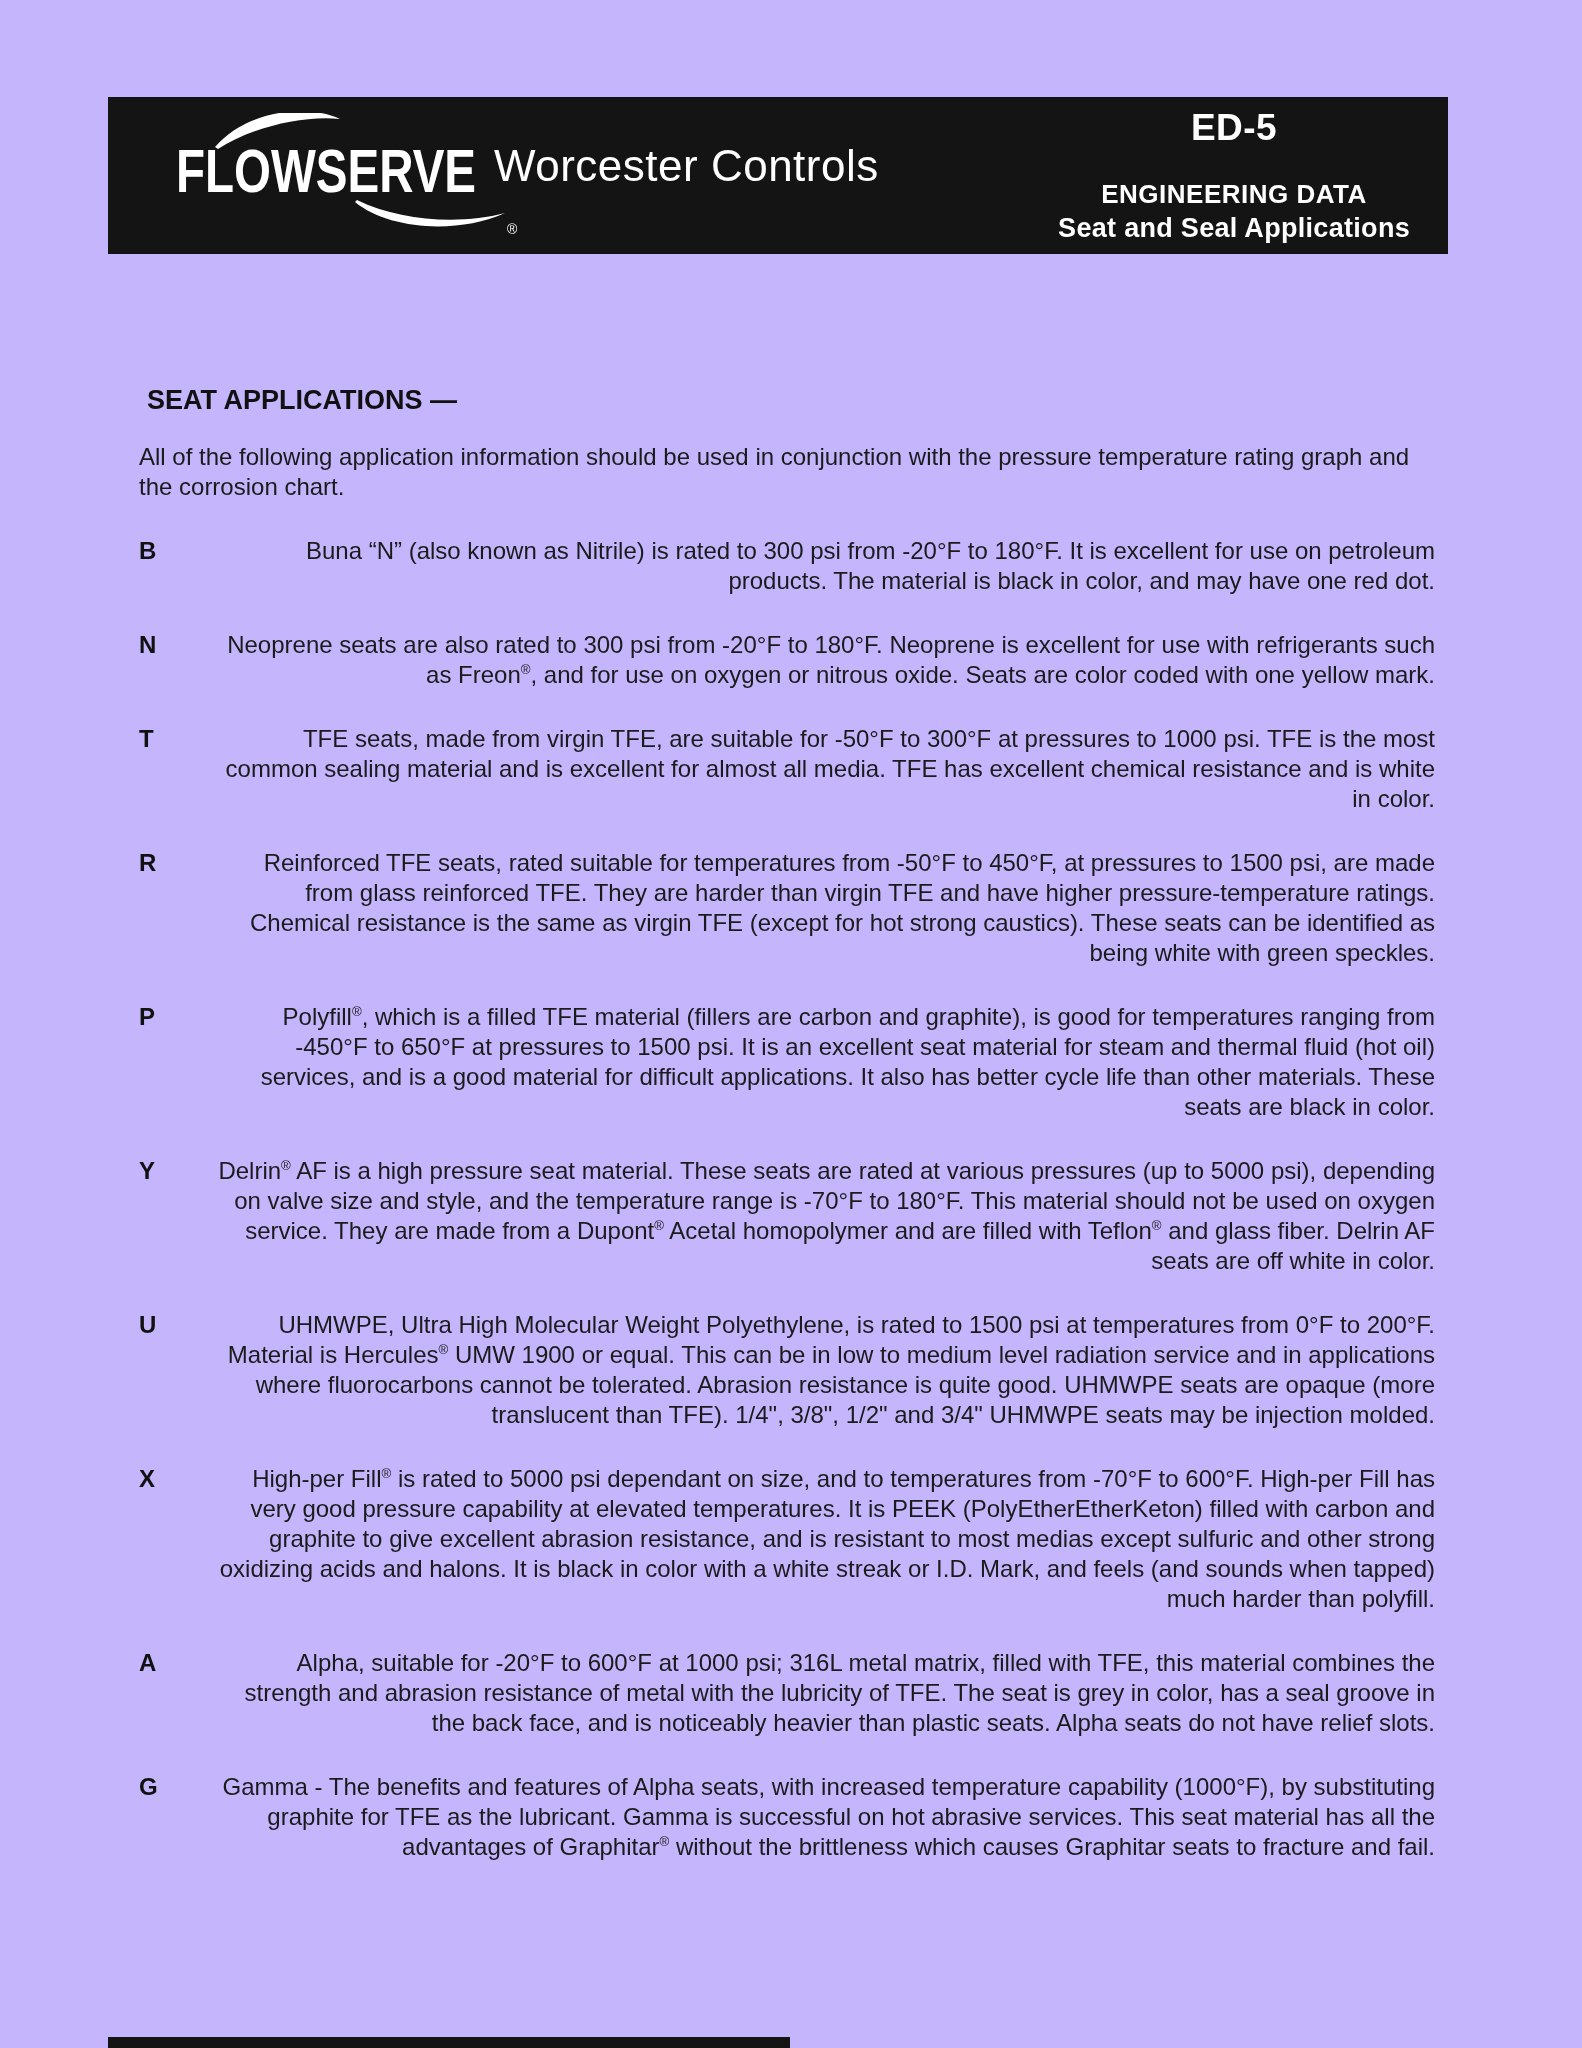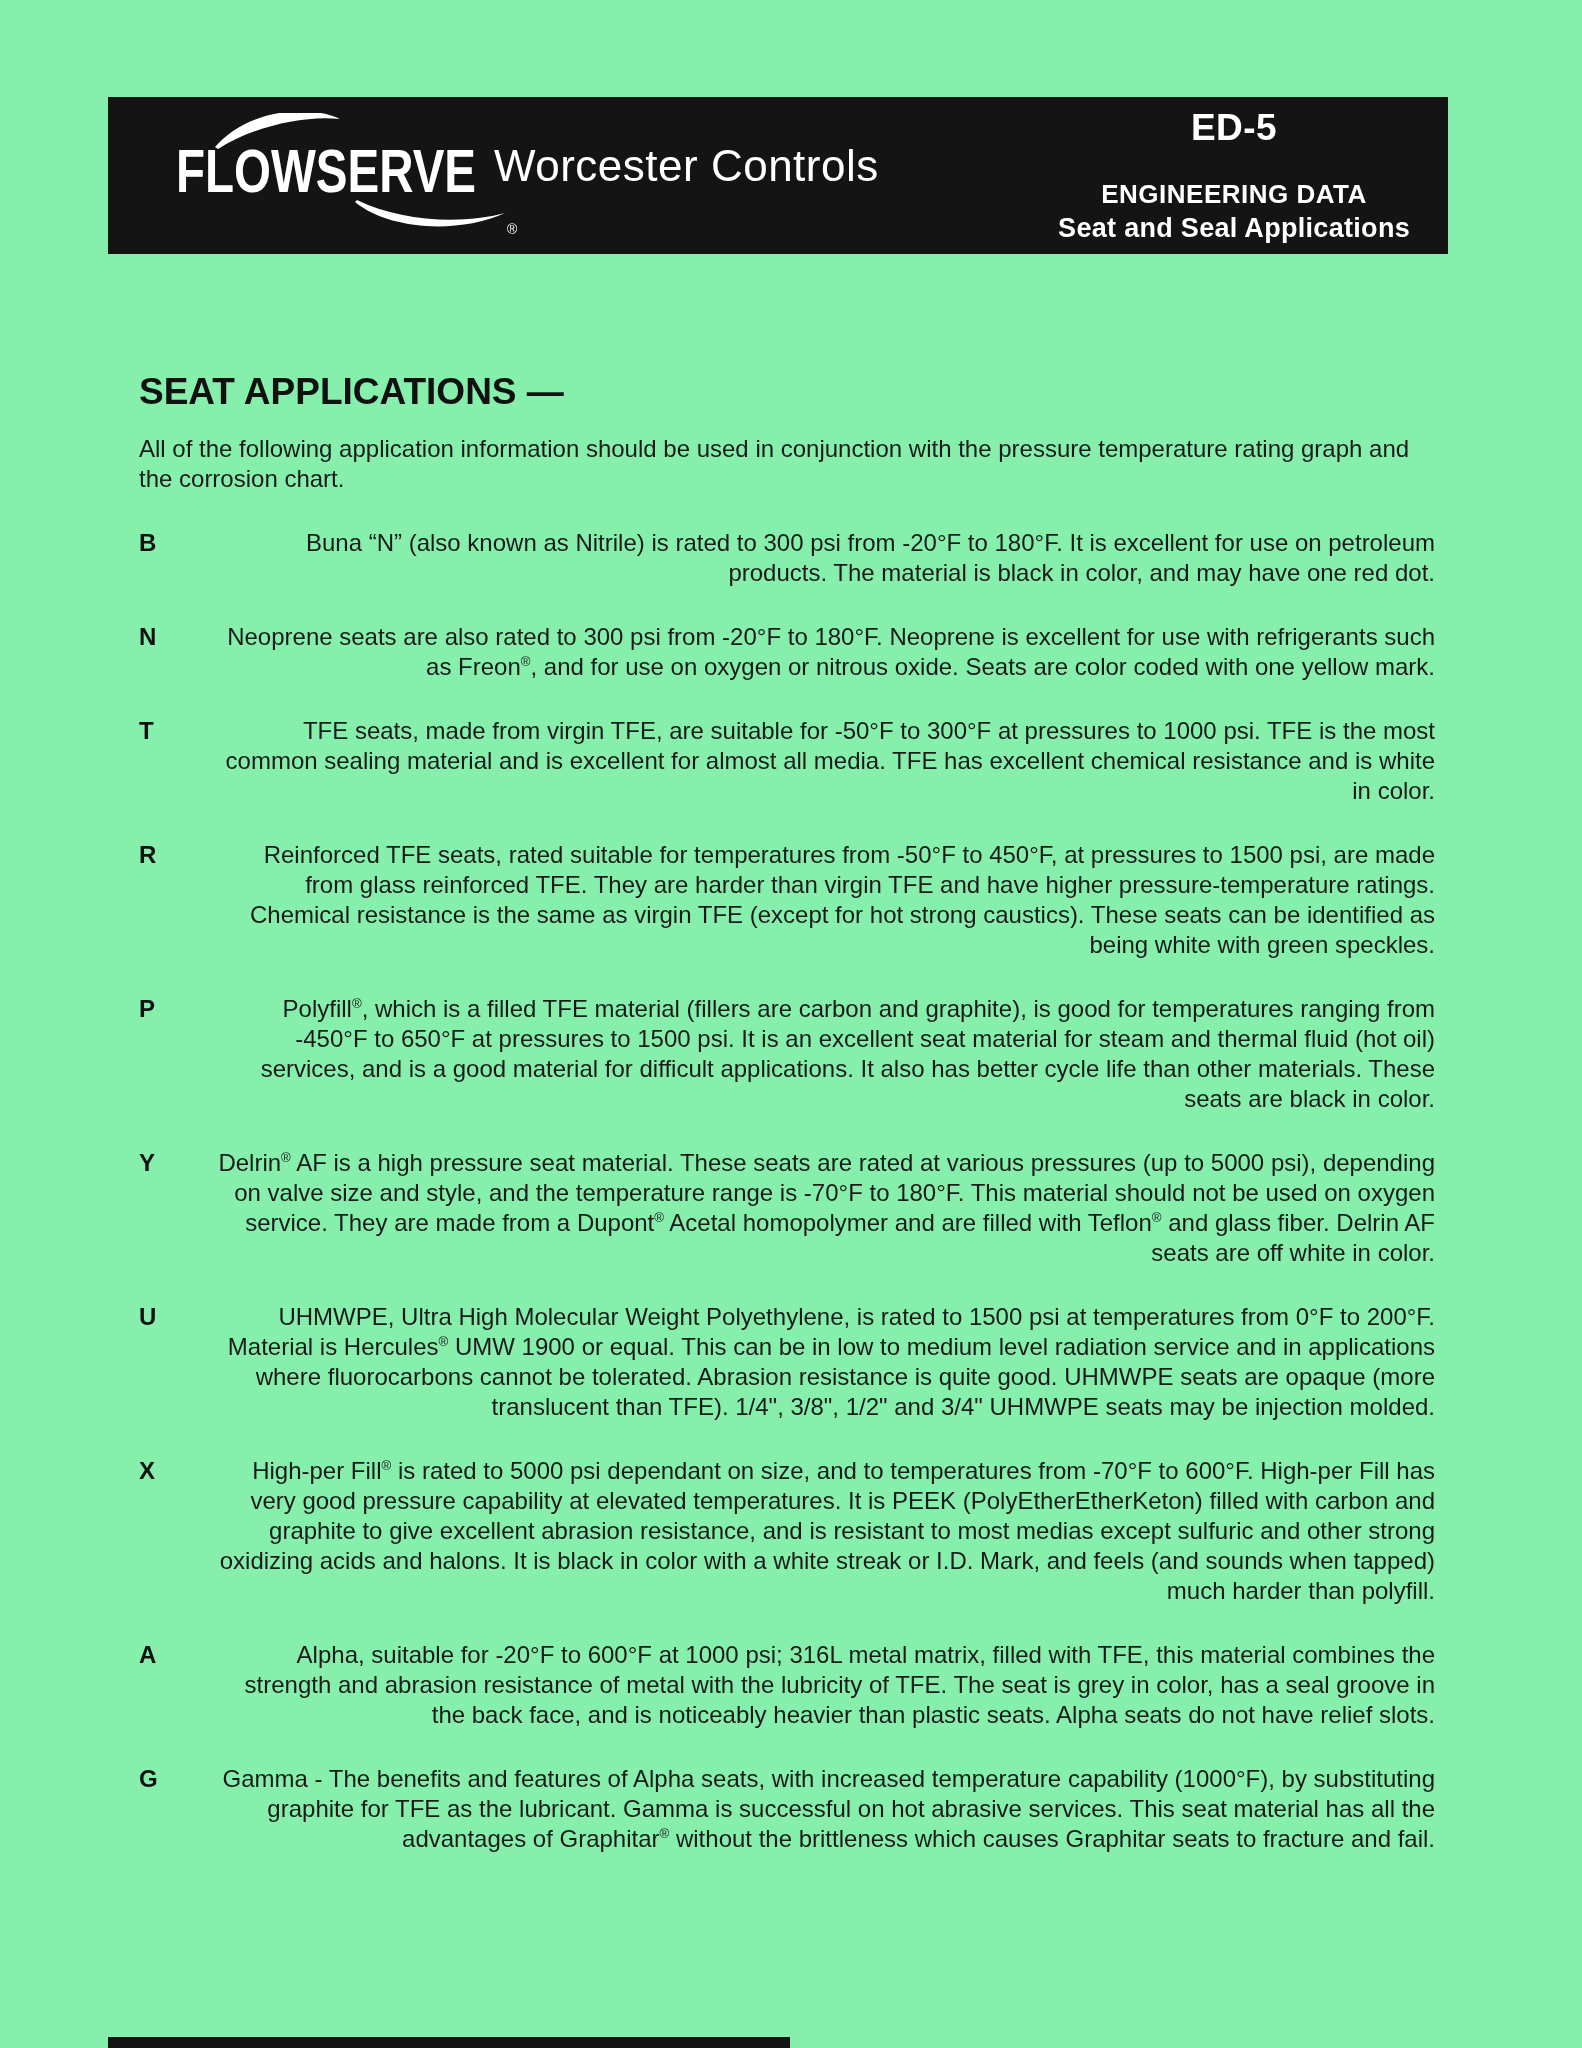--- a/index.html
+++ b/index.html
@@ -1,19 +1,19 @@
 <!DOCTYPE html>
 <html><head>
 <meta charset="utf-8">
 <style>
   html,body{margin:0;padding:0;background:#9a9a9a;}
   .page{
     position:relative;
     width:1582px;height:2048px;
-    background:#86efac;
+    background:#c4b5fd;
     font-family:"Liberation Sans", sans-serif;
     color:#1b1b1b;
     overflow:hidden;
   }
   
   .topbar{
     position:absolute;left:108px;top:97px;
     width:1340px;height:157px;
     background:#141414;
   }
@@ -29,21 +29,21 @@
   }
   .doc-code{font-size:37px;font-weight:bold;letter-spacing:0.5px;}
   .doc-title{margin-top:30px;font-size:26px;font-weight:bold;letter-spacing:0.5px;}
   .doc-subtitle{margin-top:3px;font-size:27px;font-weight:bold;letter-spacing:0.3px;}
   
   .content{
     position:absolute;left:139px;top:376px;width:1310px;
     font-size:24px;line-height:30px;
   }
   .heading{
-    margin:0;font-size:37px;line-height:32px;font-weight:bold;color:#111;
+    margin:8px;font-size:27px;line-height:32px;font-weight:bold;color:#111;
   }
   .intro{margin:26px 0 0 0;width:1310px;}
   .entry{position:relative;margin-top:34px;padding-left:65px;width:1245px;}
   .entry .key{
     position:absolute;left:0;top:0;
     font-weight:bold;font-size:24px;line-height:30px;color:#111;
   }
   .entry-text{margin:14px;text-align:right;}
   sup.reg{font-size:55%;vertical-align:super;line-height:0;}
   

